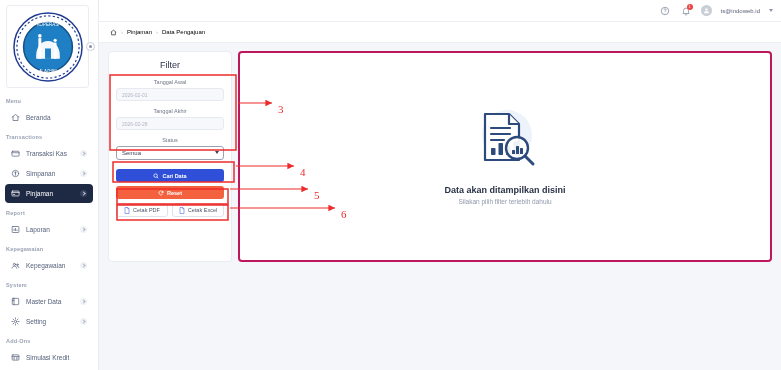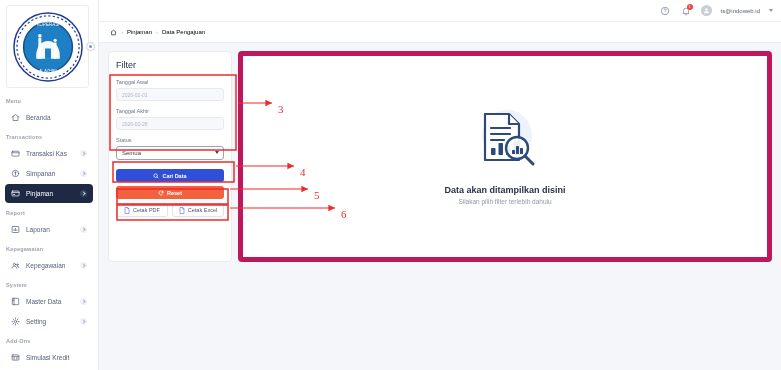--- a/index.html
+++ b/index.html
@@ -112,20 +112,21 @@
     flex:1 1 auto; padding: 8px 9px 0 9px;
     display:flex; gap: 6px; min-height:0;
   }
 
   
   .filter-card{
     width: 124px; flex:0 0 124px;
     background:#fff; border:1px solid #e9ecf3; border-radius:4px;
     padding: 8px 7px 9px 7px;
     height: 211px;
+    text-align: center;
   }
   .filter-title{ font-size:9px; color:#2b3348; font-weight:400; margin-bottom:9px; }
   .field-label{ font-size:5.5px; color:#6f7787; margin-bottom:3px; }
   .field-input{
     height:13px; border:1px solid #e6e9f0; border-radius:3px;
     background:#f7f8fb; font-size:5px; color:#b0b6c3;
     display:flex;align-items:center; padding-left:5px; margin-bottom:7px;
   }
   .select-wrap{ position:relative; margin-bottom:9px; }
   .field-select{
@@ -147,21 +148,21 @@
   .btn-row{ display:flex; gap:4px; margin-top:3px; }
   .btn-outline{
     flex:1 1 0; height:14px; border:1px solid #dfe3ec; border-radius:3px;
     background:#fff; color:#4b5468; font-size:5.5px; font-weight:400;
     display:flex;align-items:center;justify-content:center;gap:3px; cursor:pointer;
   }
   .btn-outline .bico{ width:6px;height:7px;display:flex;align-items:center;justify-content:center; color:#2f4fd8;}
 
   
   .empty-card{
-    flex:1 1 auto; background:#fff; border:5px solid #be185d; border-radius:4px;
+    flex:1 1 auto; background:#fff; border:2px solid #be185d; border-radius:4px;
     height:211px; display:flex; flex-direction:column; align-items:center; justify-content:center;
   }
   .empty-icon{ margin-bottom:11px; }
   .empty-title{ font-size:9px; color:#2b3348; font-weight:700; margin-bottom:3px;}
   .empty-sub{ font-size:6.5px; color:#9099ab; }
 
   
   .anno { position:absolute; left:0; top:0; width:781px; height:370px; pointer-events:none; }
   .anno-num{
     position:absolute; color:#ee2b2b; font-size:11px; font-weight:400;

